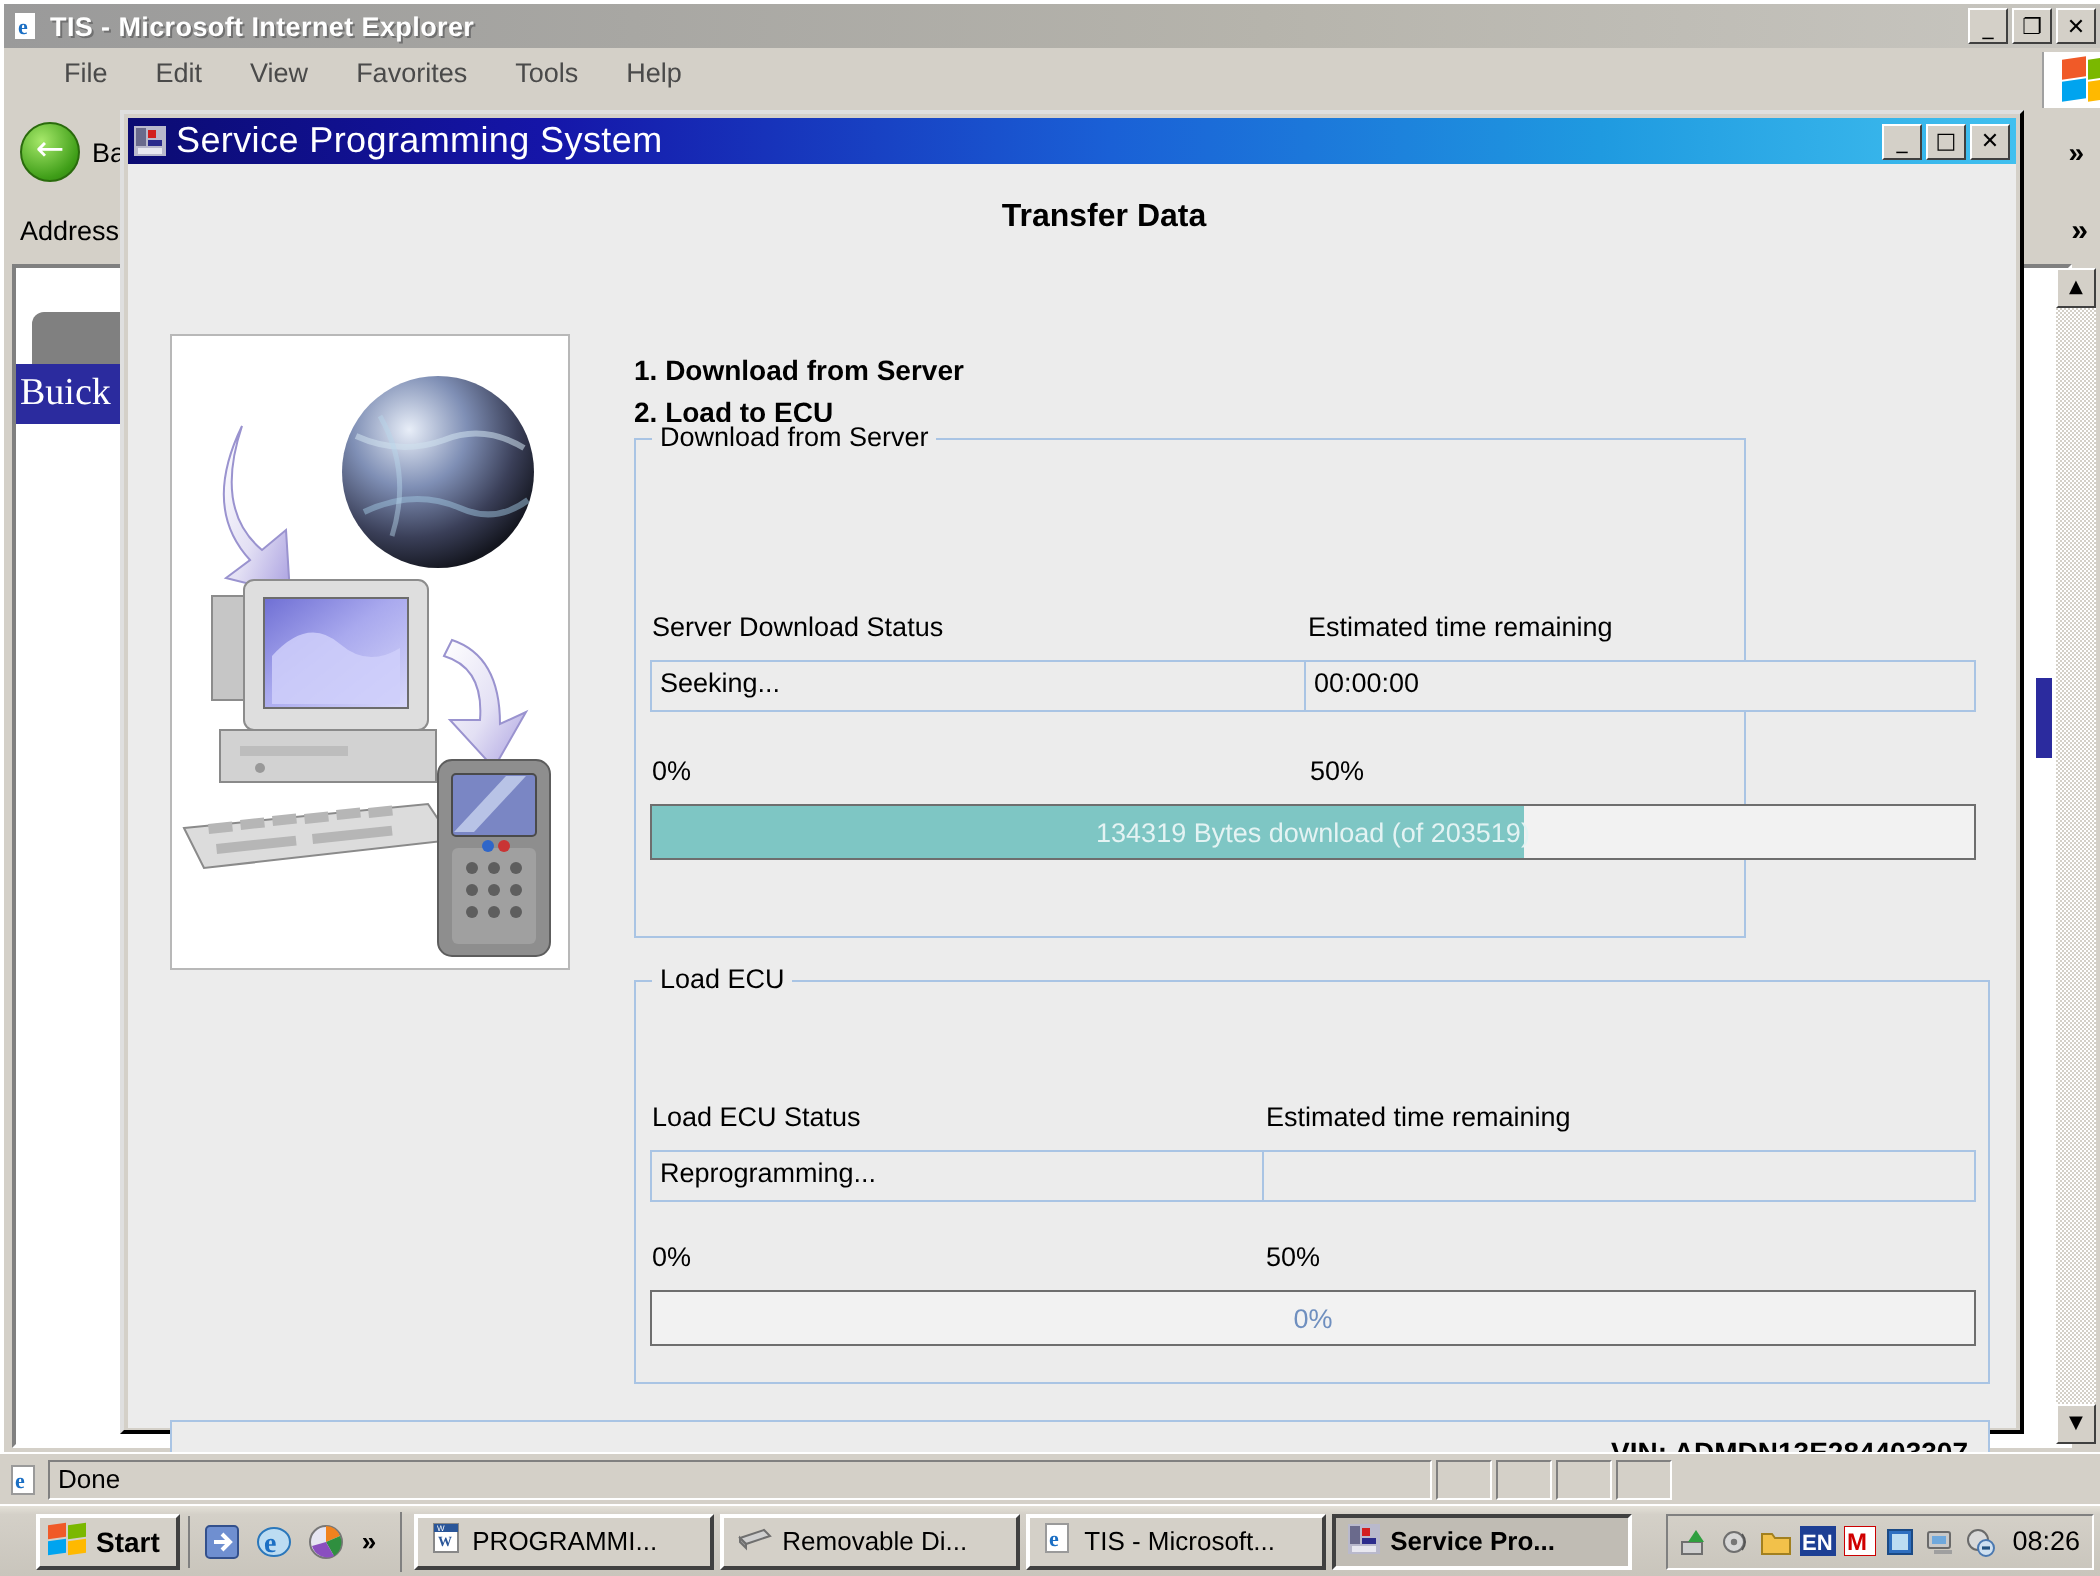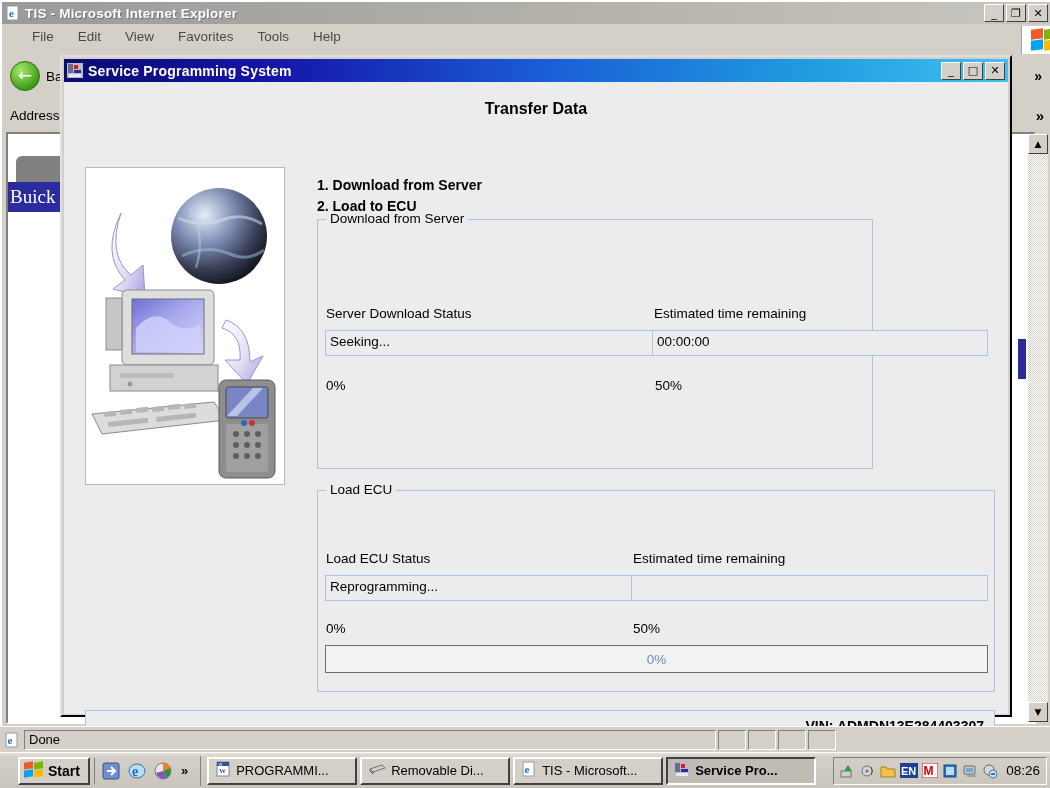--- a/index.html
+++ b/index.html
@@ -72,26 +72,26 @@
     font-family:"DejaVu Sans",sans-serif;}
   .sbtn.bot{position:absolute;bottom:0;left:0;}
 
   
   .sps{position:absolute;left:60px;top:55px;width:952px;height:662px;background:#d4d0c8;
     border:2px solid;border-color:#dfdfdf #000 #000 #dfdfdf;box-sizing:border-box;}
   .sps-title{position:absolute;left:2px;top:2px;width:944px;height:23px;
     background:linear-gradient(to right,#0b0b72 0%,#1515a8 22%,#1a60d6 52%,#1f9ae0 78%,#41c0ef 100%);
     display:flex;align-items:center;}
   .sps-ico{width:16px;height:15px;margin:0 5px 0 3px;flex:none;position:relative;overflow:hidden;background:#c8c8d8;}
-  .sps-title .tt{color:#fff;font-weight:bold;font-size:14px;letter-spacing:.2px;}
+  .sps-title .tt{color:#fff;font-weight:normal;font-size:18px;letter-spacing:.2px;}
   .sps-title .btns{margin-left:auto;display:flex;gap:2px;padding-right:3px;}
 
   .sps-body{position:absolute;left:2px;top:25px;width:944px;height:632px;background:#ececec;}
 
-  .sps-h1{position:absolute;left:0;top:18px;width:944px;text-align:center;font-weight:bold;font-size:16px;color:#000;}
+  .sps-h1{position:absolute;left:16px;top:18px;width:944px;text-align:center;font-weight:bold;font-size:16px;color:#000;}
 
   .artbox{position:absolute;left:21px;top:85px;width:200px;height:318px;background:#fff;
     border:1px solid #b8b8b8;box-sizing:border-box;}
   .art-svg{position:absolute;left:0;top:0;}
 
   .steps{position:absolute;left:253px;top:93px;font-weight:bold;font-size:14px;line-height:21px;color:#000;}
 
   .group{position:absolute;border:1px solid #a9c4e4;box-sizing:border-box;}
   .group > .glabel{position:absolute;left:8px;top:-9px;background:#ececec;padding:0 4px;font-size:13.5px;color:#000;}
   #grp-download{left:253px;top:137px;width:556px;height:250px;}
@@ -342,20 +342,24 @@
 
         <span class="colhdr" style="left:8px;top:86px">Server Download Status</span>
         <span class="colhdr" style="left:336px;top:86px">Estimated time remaining</span>
 
         <span class="tfield" style="left:7px;top:110px;width:328px;height:26px">Seeking...</span>
         <span class="tfield" style="left:334px;top:110px;width:336px;height:26px">00:00:00</span>
 
         <span class="pctlbl" style="left:8px;top:158px">0%</span>
         <span class="pctlbl" style="left:337px;top:158px">50%</span>
 
+        <div class="pbar teal" id="dl-bar" style="left:7px;top:182px;width:663px;height:28px">
+          <div class="fill" style="width: 66%; background: rgb(126, 198, 196);"></div>
+          <div class="ptxt">134319 Bytes download (of 203519)</div>
+        </div>
       </div>
 
       <div class="group" id="grp-loadecu">
         <span class="glabel">Load ECU</span>
 
         <span class="colhdr" style="left:8px;top:60px">Load ECU Status</span>
         <span class="colhdr" style="left:315px;top:60px">Estimated time remaining</span>
 
         <span class="tfield" style="left:7px;top:84px;width:307px;height:26px">Reprogramming...</span>
         <span class="tfield" style="left:313px;top:84px;width:357px;height:26px"></span>

